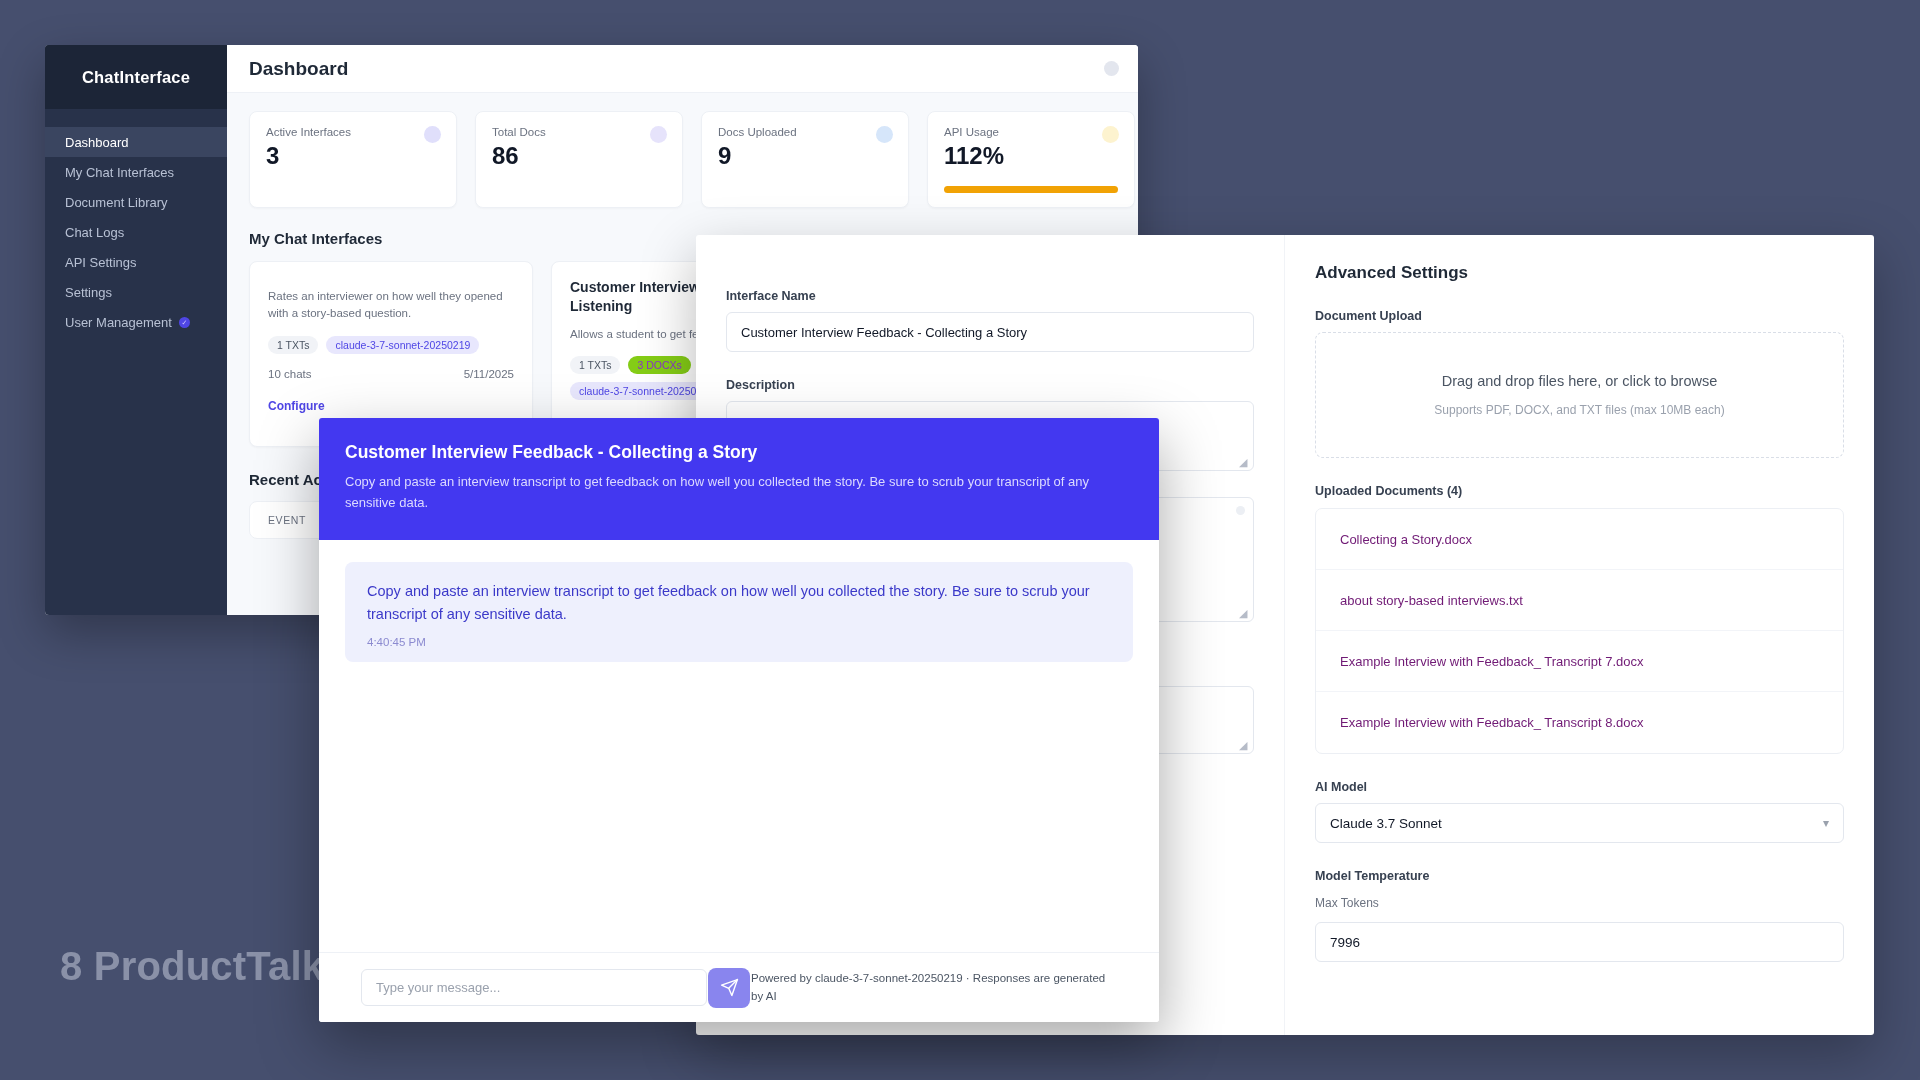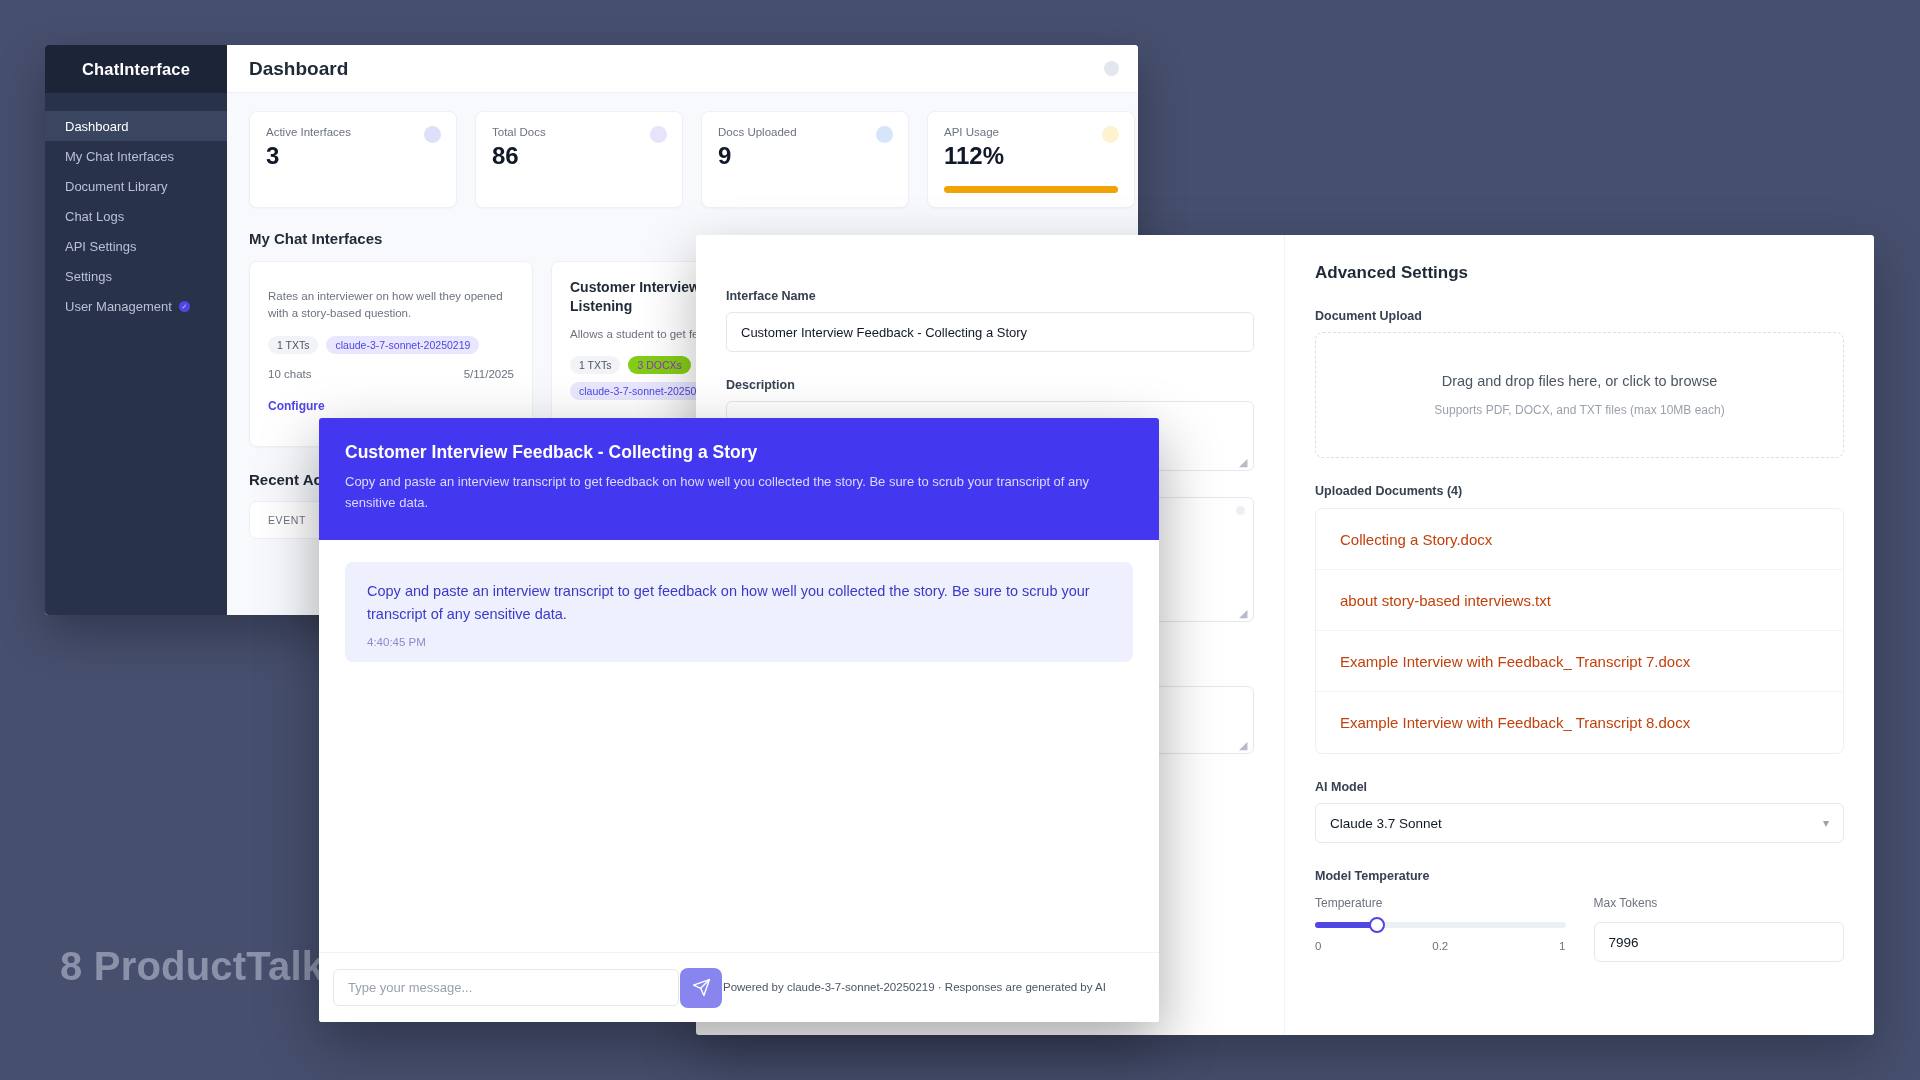--- a/index.html
+++ b/index.html
@@ -22,21 +22,21 @@
   .win-dash {
     position: absolute; left: 45px; top: 45px; width: 1093px; height: 570px;
     background: #f7f9fc; border-radius: 4px;
     box-shadow: 0 18px 48px rgba(0,0,0,.30);
     overflow: hidden; display: flex;
   }
   .sidebar {
     width: 182px; background: #28324a; flex: 0 0 182px; color: #cfd6e4;
   }
   .sb-brand {
-    height: 48px; background: #1c2537; display: flex; align-items: center;
+    height: 64px; background: #1c2537; display: flex; align-items: center;
     justify-content: center; color: #fff; font-weight: 700; font-size: 16.5px;
     letter-spacing: .2px;
   }
   .sb-nav { padding-top: 18px; }
   .sb-item {
     height: 30px; display: flex; align-items: center; gap: 7px;
     padding: 0 0 0 20px; font-size: 13px; color: #b8c1d4;
   }
   .sb-item.active { background: #3a4560; color: #ffffff; }
   .sb-badge {
@@ -140,21 +140,21 @@
   .dropzone {
     margin-top: 9px; border: 1.5px dashed #d9dee7; border-radius: 8px;
     height: 126px; display: flex; flex-direction: column; align-items: center;
     justify-content: center; gap: 14px;
   }
   .dz-main { font-size: 14.5px; color: #4b5563; }
   .dz-sub { font-size: 12px; color: #9aa1ad; }
   .doc-list { margin-top: 10px; border: 1px solid #eceff4; border-radius: 7px; overflow: hidden; }
   .doc-item {
     height: 61px; display: flex; align-items: center; padding: 0 24px;
-    font-size: 15px; color: #c2410c; border-bottom: 1px solid #f2f4f8;
+    font-size: 13px; color: #701a75; border-bottom: 1px solid #f2f4f8;
   }
   .doc-item:last-child { border-bottom: none; }
   .select-box {
     margin-top: 9px; height: 40px; border: 1px solid #e3e7ee; border-radius: 6px;
     display: flex; align-items: center; justify-content: space-between;
     padding: 0 14px; font-size: 13.5px; color: #111827;
   }
   .chev { color: #9aa1ad; font-size: 12px; }
   .params { display: flex; gap: 28px; margin-top: 13px; }
   .param-col { flex: 1; }
@@ -186,21 +186,21 @@
   .chat-h-title { font-size: 17.5px; font-weight: 700; color: #fff; }
   .chat-h-sub { font-size: 13px; color: #dcdaff; line-height: 1.6; margin-top: 9px; max-width: 800px; }
   .chat-body { flex: 1; background: #fff; padding: 22px 26px; }
   .msg-bubble {
     background: #eef0fd; border-radius: 8px; padding: 18px 22px 14px 22px;
     width: 812px; max-width: 100%;
   }
   .msg-text { font-size: 14.5px; color: #3b39c9; line-height: 1.6; }
   .msg-time { font-size: 11.5px; color: #8b8ad0; margin-top: 10px; }
   .chat-foot {
-    border-top: 1px solid #eef1f6; padding: 14px 14px; display: flex;
+    border-top: 1px solid #eef1f6; padding: 14px 42px; display: flex;
     align-items: center; gap: 1px; background: #fff; height: 70px;
   }
   .chat-input {
     flex: 0 0 346px; height: 37px; border: 1px solid #e3e7ee; border-radius: 6px;
     display: flex; align-items: center; padding: 0 14px; font-size: 13px; color: #9aa1ad;
   }
   .send-btn {
     width: 42px; height: 40px; border-radius: 8px; background: #8985ee;
     display: flex; align-items: center; justify-content: center; flex: 0 0 42px;
   }
@@ -363,33 +363,20 @@
 
       <div class="fld-label">AI Model</div>
       <div class="select-box">
         <span>Claude 3.7 Sonnet</span>
         <span class="chev">▾</span>
       </div>
 
       <div class="fld-label">Model Temperature</div>
       <div class="params">
         <div class="param-col">
-          <div class="param-label">Temperature</div>
-          <div class="slider-wrap">
-            <div class="slider-track"></div>
-            <div class="slider-fill"></div>
-            <div class="slider-knob"></div>
-          </div>
-          <div class="slider-ticks">
-            <span>0</span>
-            <span>0.2</span>
-            <span>1</span>
-          </div>
-        </div>
-        <div class="param-col">
           <div class="param-label">Max Tokens</div>
           <div class="token-input">7996</div>
         </div>
       </div>
     </div>
   </div>
 
   <div class="win-chat">
     <div class="chat-header">
       <div class="chat-h-title">Customer Interview Feedback - Collecting a Story</div>

